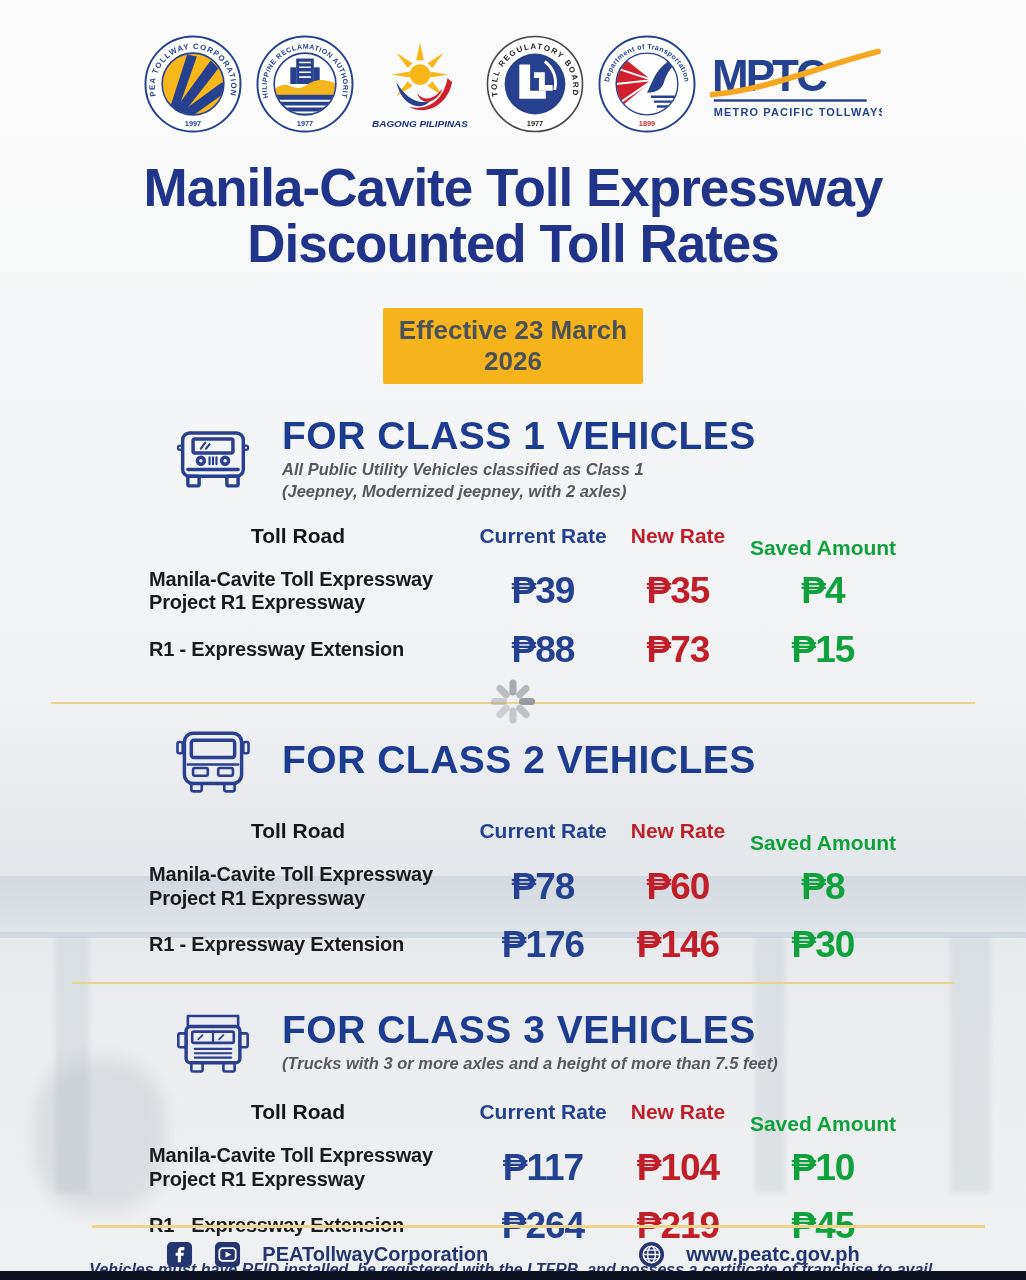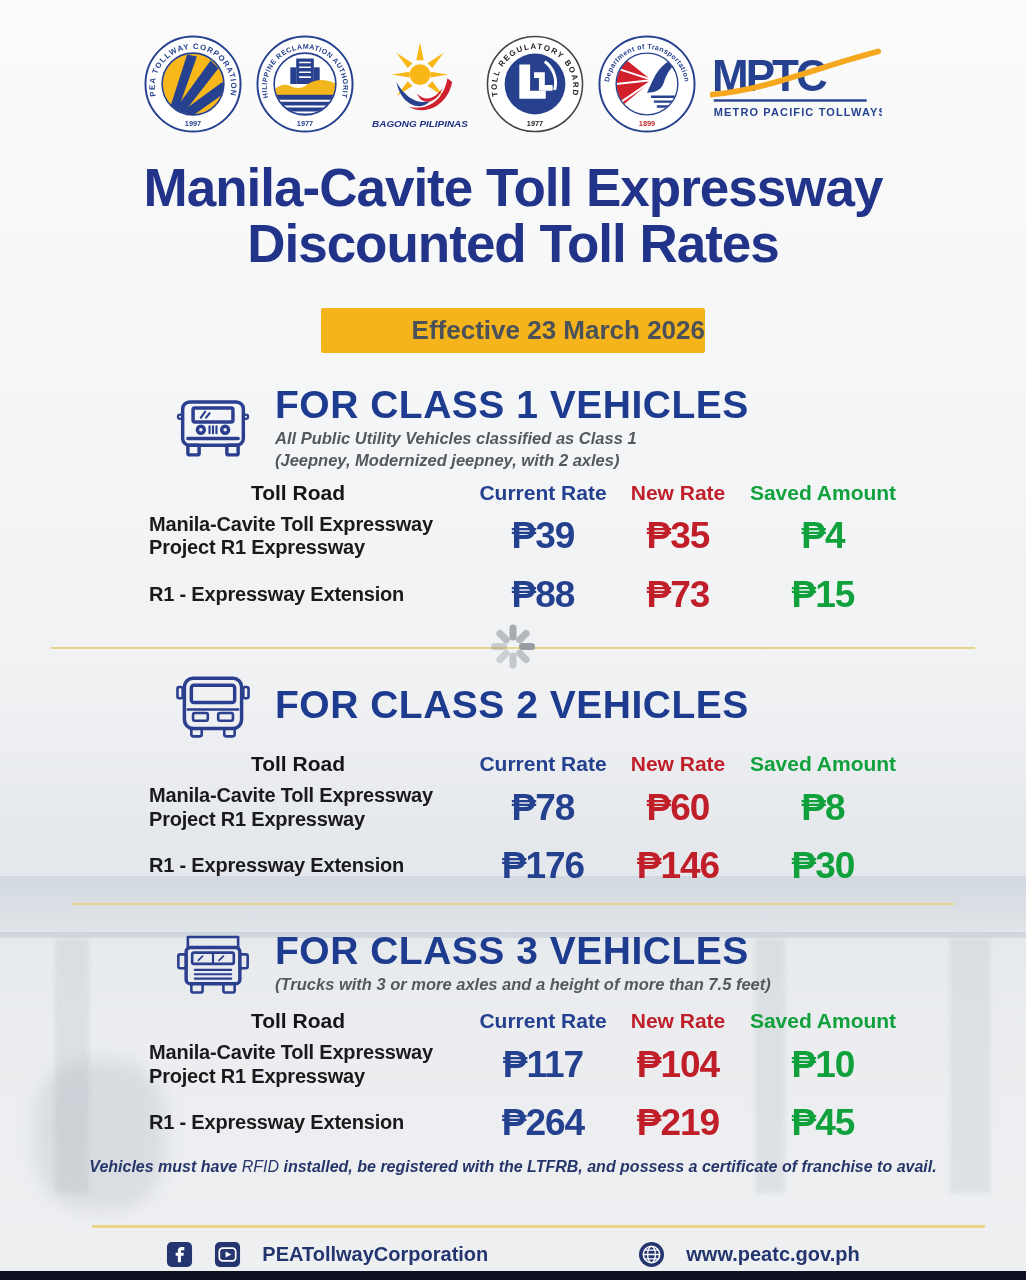--- a/index.html
+++ b/index.html
@@ -20,39 +20,39 @@
     background:rgba(150,158,168,.22);filter:blur(9px);}
   .content{position:relative;z-index:1;}
 
   
   .logos{display:flex;align-items:center;justify-content:center;gap:14px;padding-top:24px;height:120px;}
   .logo{flex:0 0 auto;}
 
   
   .title{margin-top:16px;text-align:center;color:#22338a;font-weight:bold;
     font-size:53px;line-height:1.06;letter-spacing:-1px;}
-  .banner{display:block;width:384px;margin:16px auto 0;background:#f5b31c;color:#4b5158;
-    text-align:right;font-size:26px;font-weight:bold;padding:7px 0;border-radius:2px;}
+  .banner{display:block;width:260px;margin:16px auto 0;background:#f5b31c;color:#4b5158;
+    text-align:center;font-size:26px;font-weight:bold;padding:7px 0;border-radius:2px;}
 
   
   section.vclass{margin-top:32px;}
-  .sec-head{display:flex;align-items:center;gap:22px;width:680px;margin:0 auto;}
+  .sec-head{display:flex;align-items:center;gap:29px;width:680px;margin:0 auto;}
   .sec-icon{flex:0 0 80px;display:flex;justify-content:center;}
   .sec-titles h2{margin:0;color:#1e3c8f;font-size:39px;font-weight:bold;letter-spacing:.5px;line-height:1.05;}
   .sec-titles .sub{margin:3px 0 0;color:#55595f;font-size:16.5px;font-style:italic;font-weight:bold;line-height:1.18;}
   .sub:empty{display:none;}
 
   .table{width:780px;margin:10px auto 0;}
   .thead,.trow{display:grid;grid-template-columns:350px 140px 130px 160px;align-items:center;}
   .thead{margin-bottom:8px;}
   .th{font-size:21px;font-weight:bold;text-align:center;}
   .th.road{color:#151517;}
   .th.cur{color:#24418f;}
   .th.new{color:#c01f2a;}
-  .th.sav{color:#10a13c;}
+  .th.sav{color:#10a13c;margin-top:24px;}
   .trow{margin-bottom:14px;}
   .tlabel{padding-left:26px;color:#1a1a1c;font-weight:bold;font-size:20px;line-height:1.18;letter-spacing:-.2px;}
   .tlabel span{display:block;}
   .tlabel .l2:empty{display:none;}
   .tval{text-align:center;font-weight:bold;font-size:37px;letter-spacing:-1px;}
   .tval.cur{color:#24418f;}
   .tval.new{color:#c01f2a;}
   .tval.sav{color:#10a13c;}
 
   
@@ -65,21 +65,21 @@
   .spinner i:nth-child(2){transform:rotate(-45deg) translate(14px);opacity:.6;}
   .spinner i:nth-child(3){transform:rotate(0deg) translate(14px);opacity:.9;}
   .spinner i:nth-child(4){transform:rotate(45deg) translate(14px);opacity:.5;}
   .spinner i:nth-child(5){transform:rotate(90deg) translate(14px);opacity:.45;}
   .spinner i:nth-child(6){transform:rotate(135deg) translate(14px);opacity:.35;}
   .spinner i:nth-child(7){transform:rotate(180deg) translate(14px);opacity:.4;}
   .spinner i:nth-child(8){transform:rotate(225deg) translate(14px);opacity:.55;}
 
   
   .note{margin-top:14px;text-align:center;font-size:16px;font-style:italic;color:#26356a;font-weight:bold;}
-  .note b{font-weight:normal;}
+  .note b{font-weight:bold;}
   .footer-divider{position:absolute;left:9%;right:4%;bottom:52px;height:3px;background:#ecd489;z-index:1;}
   .footer{position:absolute;left:0;right:0;bottom:12px;display:flex;justify-content:center;gap:150px;align-items:center;z-index:1;}
   .fgroup{display:flex;align-items:center;gap:21px;color:#23356e;font-weight:bold;font-size:20px;}
   .bottom-bar{position:absolute;left:0;right:0;bottom:0;height:9px;background:#0d1120;z-index:2;}
 
   svg{display:block;}
 </style>
 </head>
 <body>
 

